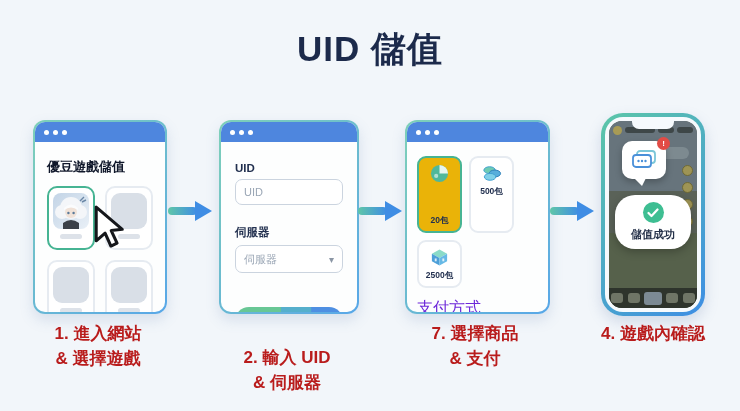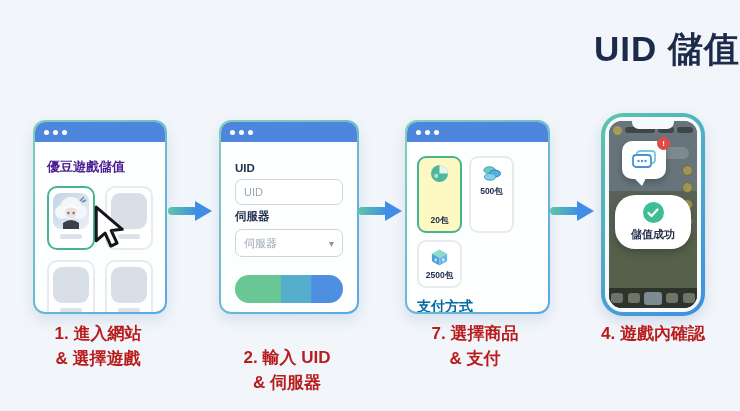--- a/index.html
+++ b/index.html
@@ -1,79 +1,79 @@
 <!DOCTYPE html>
 <html><head>
 <meta charset="utf-8">
 <style>
   html,body { margin:0; padding:0; background:#F2F6FA; }
   .canvas {
     position:relative; width:740px; height:411px; background:#F2F6FA;
     font-family:"Liberation Sans","DejaVu Sans",sans-serif; overflow:hidden;
   }
   .page-title {
-    position:absolute; top:26px; left:0; right:0; text-align:right;
+    position:absolute; top:26px; left:0; right:0; text-align:center;
     font-size:35px; font-weight:bold; color:#1C2A4B; letter-spacing:1px;
   }
 
   
   .win-frame {
     position:absolute; border-radius:12px; padding:2px;
     background:linear-gradient(135deg,#7ED0B8,#58A7E8);
     box-shadow:0 6px 14px rgba(90,120,170,.18);
   }
   .win {
     position:relative; width:100%; height:100%; background:#FDFEFE;
     border-radius:10px; overflow:hidden; box-sizing:border-box;
   }
   .win-header { height:20px; background:#4E86DE; display:flex; align-items:center; gap:4px; padding-left:9px; }
   .dot { width:5px; height:5px; border-radius:50%; background:#fff; }
 
   
-  .p1-title { margin:16px 12px 10px; font-size:13px; font-weight:bold; color:#4c1d95; }
+  .p1-title { margin:16px 12px 10px; font-size:13px; font-weight:bold; color:#0f172a; }
   .game-grid { display:grid; grid-template-columns:48px 48px; gap:10px; padding:0 12px; }
   .game-card {
     background:#fff; border:2px solid #E6EBF1; border-radius:10px; height:64px;
     display:flex; flex-direction:column; align-items:center; padding-top:5px; gap:5px; box-sizing:border-box;
   }
   .game-card.selected { border-color:#46B493; }
   .tile-icon { width:36px; height:36px; border-radius:9px; background:#D9DFE7; }
   .tile-bar { width:22px; height:5px; border-radius:3px; background:#DDE2E9; }
   .cursor { position:absolute; left:55px; top:82px; z-index:6; }
 
   
   .form { padding:20px 14px 0; }
   .f-label { font-size:11.5px; font-weight:bold; color:#22304F; margin-bottom:5px; }
   .f-input {
     width:100%; height:26px; border:1.5px solid #CBD4DF; border-radius:7px;
     font-size:11px; color:#9AA6B5; padding:0 8px; box-sizing:border-box; background:#fff; outline:none;
     font-family:inherit;
   }
   .f-input::placeholder { color:#9AA6B5; }
-  .f-group { margin-bottom:4px; }
+  .f-group { margin-bottom:20px; }
   .f-select {
     position:relative; height:26px; border:1.5px solid #CBD4DF; border-radius:7px;
     display:flex; align-items:center; padding:0 8px; font-size:11px; color:#9AA6B5; background:#fff;
   }
   .chev { position:absolute; right:8px; color:#8B96A5; font-size:10px; }
   .submit {
     margin-top:14px; height:28px; border-radius:14px; width:100%; border:none; cursor:pointer;
     background:linear-gradient(90deg,#68C795 0%,#68C795 42%,#55AFCC 43%,#55AFCC 70%,#4E8FE2 71%,#4E8FE2 100%);
   }
 
   
   .shop { padding:14px 10px 0; }
   .prod-row { display:flex; gap:7px; margin-bottom:7px; }
   .prod {
     width:39px; border:2px solid #E6EBF1; border-radius:9px; background:#fff;
     display:flex; flex-direction:column; align-items:center; padding:6px 1px 4px; gap:3px;
   }
-  .prod.selected { border-color:#46B493; background:#fef9c3;gap:32px; }
+  .prod.selected { border-color:#46B493; background:#eab308;gap:32px; }
   .prod-label { font-size:8.5px; font-weight:bold; color:#22304F; white-space:nowrap; }
-  .pay-title { font-size:14px; font-weight:bold; color:#0369a1; margin:10px 0 7px; }
+  .pay-title { font-size:16px; font-weight:normal; color:#6d28d9; margin:10px 0 7px; }
   .pay-row { display:flex; gap:8px; }
   .pay {
     width:52px; height:38px; border:2px solid #E6EBF1; border-radius:9px; background:#fff;
     display:flex; align-items:center; justify-content:center;
   }
   .pay.selected { border-color:#46B493; background:#EFF9F4; }
 
   
   .phone-frame {
     position:absolute; left:601px; top:113px; width:104px; height:203px;

